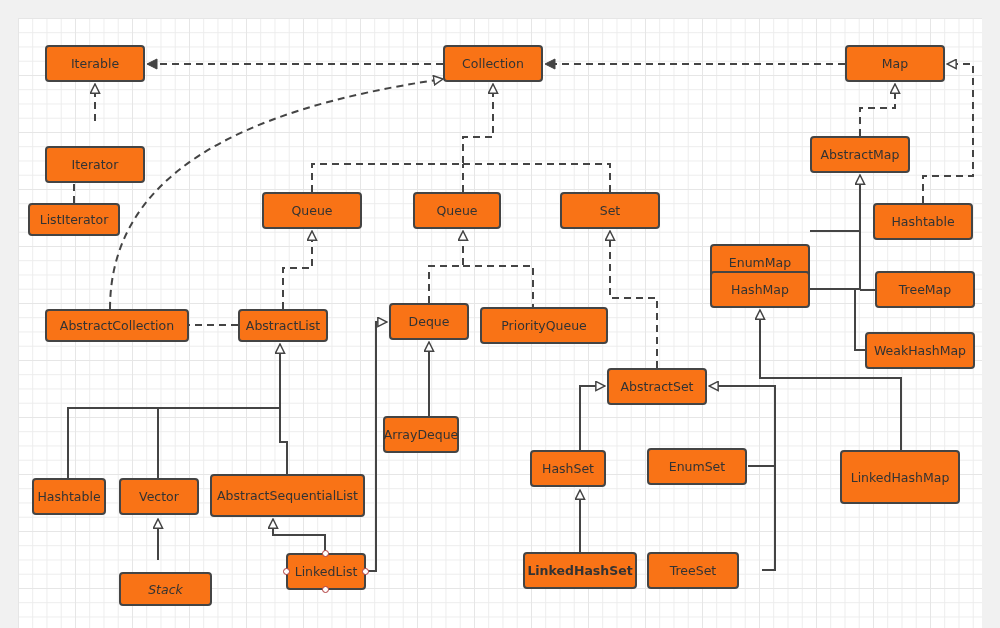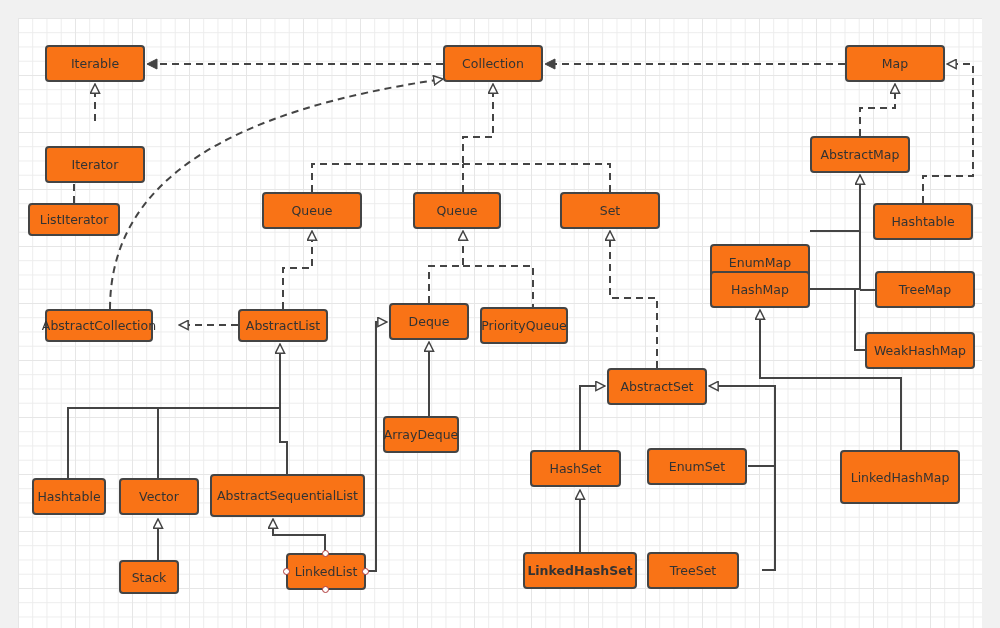--- a/index.html
+++ b/index.html
@@ -103,33 +103,33 @@
 <div class="node" style="left:845px;top:45px;width:100px;height:37px;">Map</div>
 <div class="node" style="left:810px;top:136px;width:100px;height:37px;">AbstractMap</div>
 <div class="node" style="left:262px;top:192px;width:100px;height:37px;">Queue</div>
 <div class="node" style="left:413px;top:192px;width:88px;height:37px;">Queue</div>
 <div class="node" style="left:560px;top:192px;width:100px;height:37px;">Set</div>
 <div class="node" style="left:710px;top:213px;width:100px;height:37px;margin-top:31px;">EnumMap</div>
 <div class="node" style="left:873px;top:203px;width:100px;height:37px;">Hashtable</div>
 <div class="node" style="left:710px;top:271px;width:100px;height:37px;">HashMap</div>
 <div class="node" style="left:875px;top:271px;width:100px;height:37px;">TreeMap</div>
 <div class="node" style="left:865px;top:332px;width:110px;height:37px;">WeakHashMap</div>
-<div class="node" style="left:45px;top:309px;width:108px;height:33px;">AbstractCollection</div>
+<div class="node" style="left:45px;top:309px;width:144px;height:33px;">AbstractCollection</div>
 <div class="node" style="left:238px;top:309px;width:90px;height:33px;">AbstractList</div>
 <div class="node" style="left:389px;top:303px;width:80px;height:37px;">Deque</div>
-<div class="node" style="left:480px;top:307px;width:88px;height:37px;">PriorityQueue</div>
+<div class="node" style="left:480px;top:307px;width:128px;height:37px;">PriorityQueue</div>
 <div class="node" style="left:607px;top:368px;width:100px;height:37px;">AbstractSet</div>
 <div class="node" style="left:383px;top:416px;width:76px;height:37px;">ArrayDeque</div>
-<div class="node" style="left:530px;top:450px;width:91px;height:37px;">HashSet</div>
+<div class="node" style="left:530px;top:450px;width:76px;height:37px;">HashSet</div>
 <div class="node" style="left:647px;top:448px;width:100px;height:37px;">EnumSet</div>
 <div class="node" style="left:840px;top:450px;width:120px;height:54px;text-align:right;">LinkedHashMap</div>
 <div class="node" style="left:32px;top:478px;width:74px;height:37px;">Hashtable</div>
 <div class="node" style="left:119px;top:478px;width:80px;height:37px;">Vector</div>
 <div class="node" style="left:210px;top:474px;width:155px;height:43px;">AbstractSequentialList</div>
-<div class="node" style="left:119px;top:560px;width:60px;height:34px;">Stack</div>
+<div class="node" style="left:119px;top:572px;width:93px;height:34px;font-style:italic;">Stack</div>
 <div class="node" style="left:286px;top:553px;width:80px;height:37px;">LinkedList</div>
 <div class="node" style="left:523px;top:552px;width:114px;height:37px;font-weight:bold;">LinkedHashSet</div>
 <div class="node" style="left:647px;top:552px;width:92px;height:37px;">TreeSet</div>
 
 <div class="handle" style="left:322px;top:550px;"></div>
 <div class="handle" style="left:322px;top:586px;"></div>
 <div class="handle" style="left:283px;top:568px;"></div>
 <div class="handle" style="left:362px;top:568px;"></div>
 
 </body></html>

